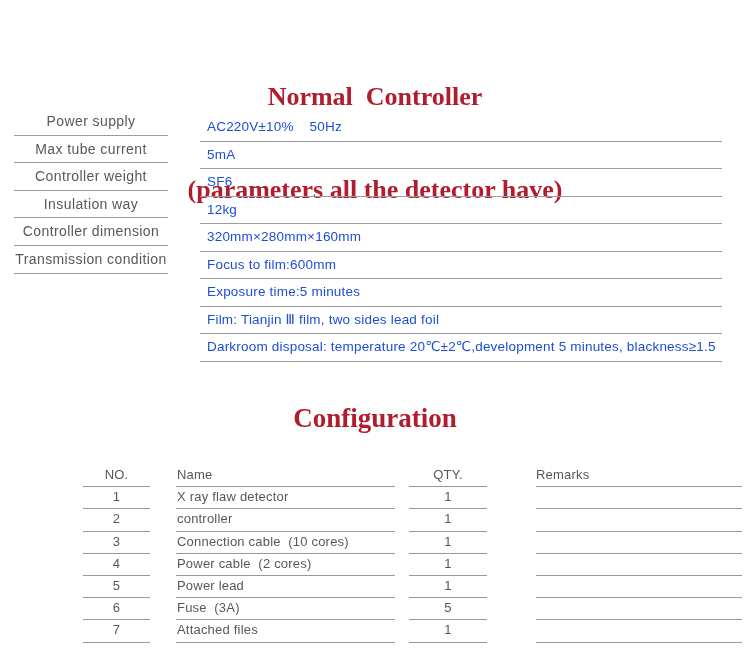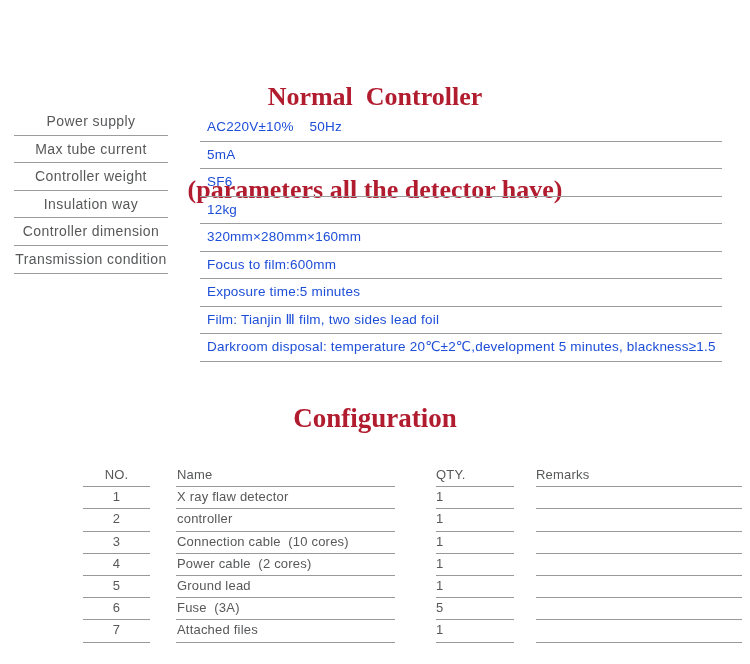--- a/index.html
+++ b/index.html
@@ -33,21 +33,21 @@
   
   .config-table{position:absolute;left:0;top:465px;width:750px;margin-left:38px;}
   .config-row{position:relative;height:22.2px;}
   .config-row .cell{
     position:absolute;top:0;bottom:0;border-bottom:1px solid #98999b;
     font-size:13px;letter-spacing:0.2px;line-height:20px;white-space:pre;color:#57585a;
     overflow:hidden;
   }
   .c-no{left:45px;width:67px;text-align:center;}
   .c-name{left:138px;width:218px;padding-left:1px;}
-  .c-qty{left:398px;width:78px;}
+  .c-qty{left:371px;width:78px;text-align:center;}
   .c-remarks{left:498px;width:206px;}
 </style>
 </head>
 <body>
 
 <div class="page">
 
   <div class="main-title">
     <div>Normal  Controller</div>
     <div>(parameters all the detector have)</div>
@@ -102,21 +102,21 @@
       <span class="cell c-remarks"></span>
     </div>
     <div class="config-row">
       <span class="cell c-no">4</span>
       <span class="cell c-name">Power cable  (2 cores)</span>
       <span class="cell c-qty">1</span>
       <span class="cell c-remarks"></span>
     </div>
     <div class="config-row">
       <span class="cell c-no">5</span>
-      <span class="cell c-name">Ground lead</span>
+      <span class="cell c-name">Power lead</span>
       <span class="cell c-qty">1</span>
       <span class="cell c-remarks"></span>
     </div>
     <div class="config-row">
       <span class="cell c-no">6</span>
       <span class="cell c-name">Fuse  (3A)</span>
       <span class="cell c-qty">5</span>
       <span class="cell c-remarks"></span>
     </div>
     <div class="config-row">

